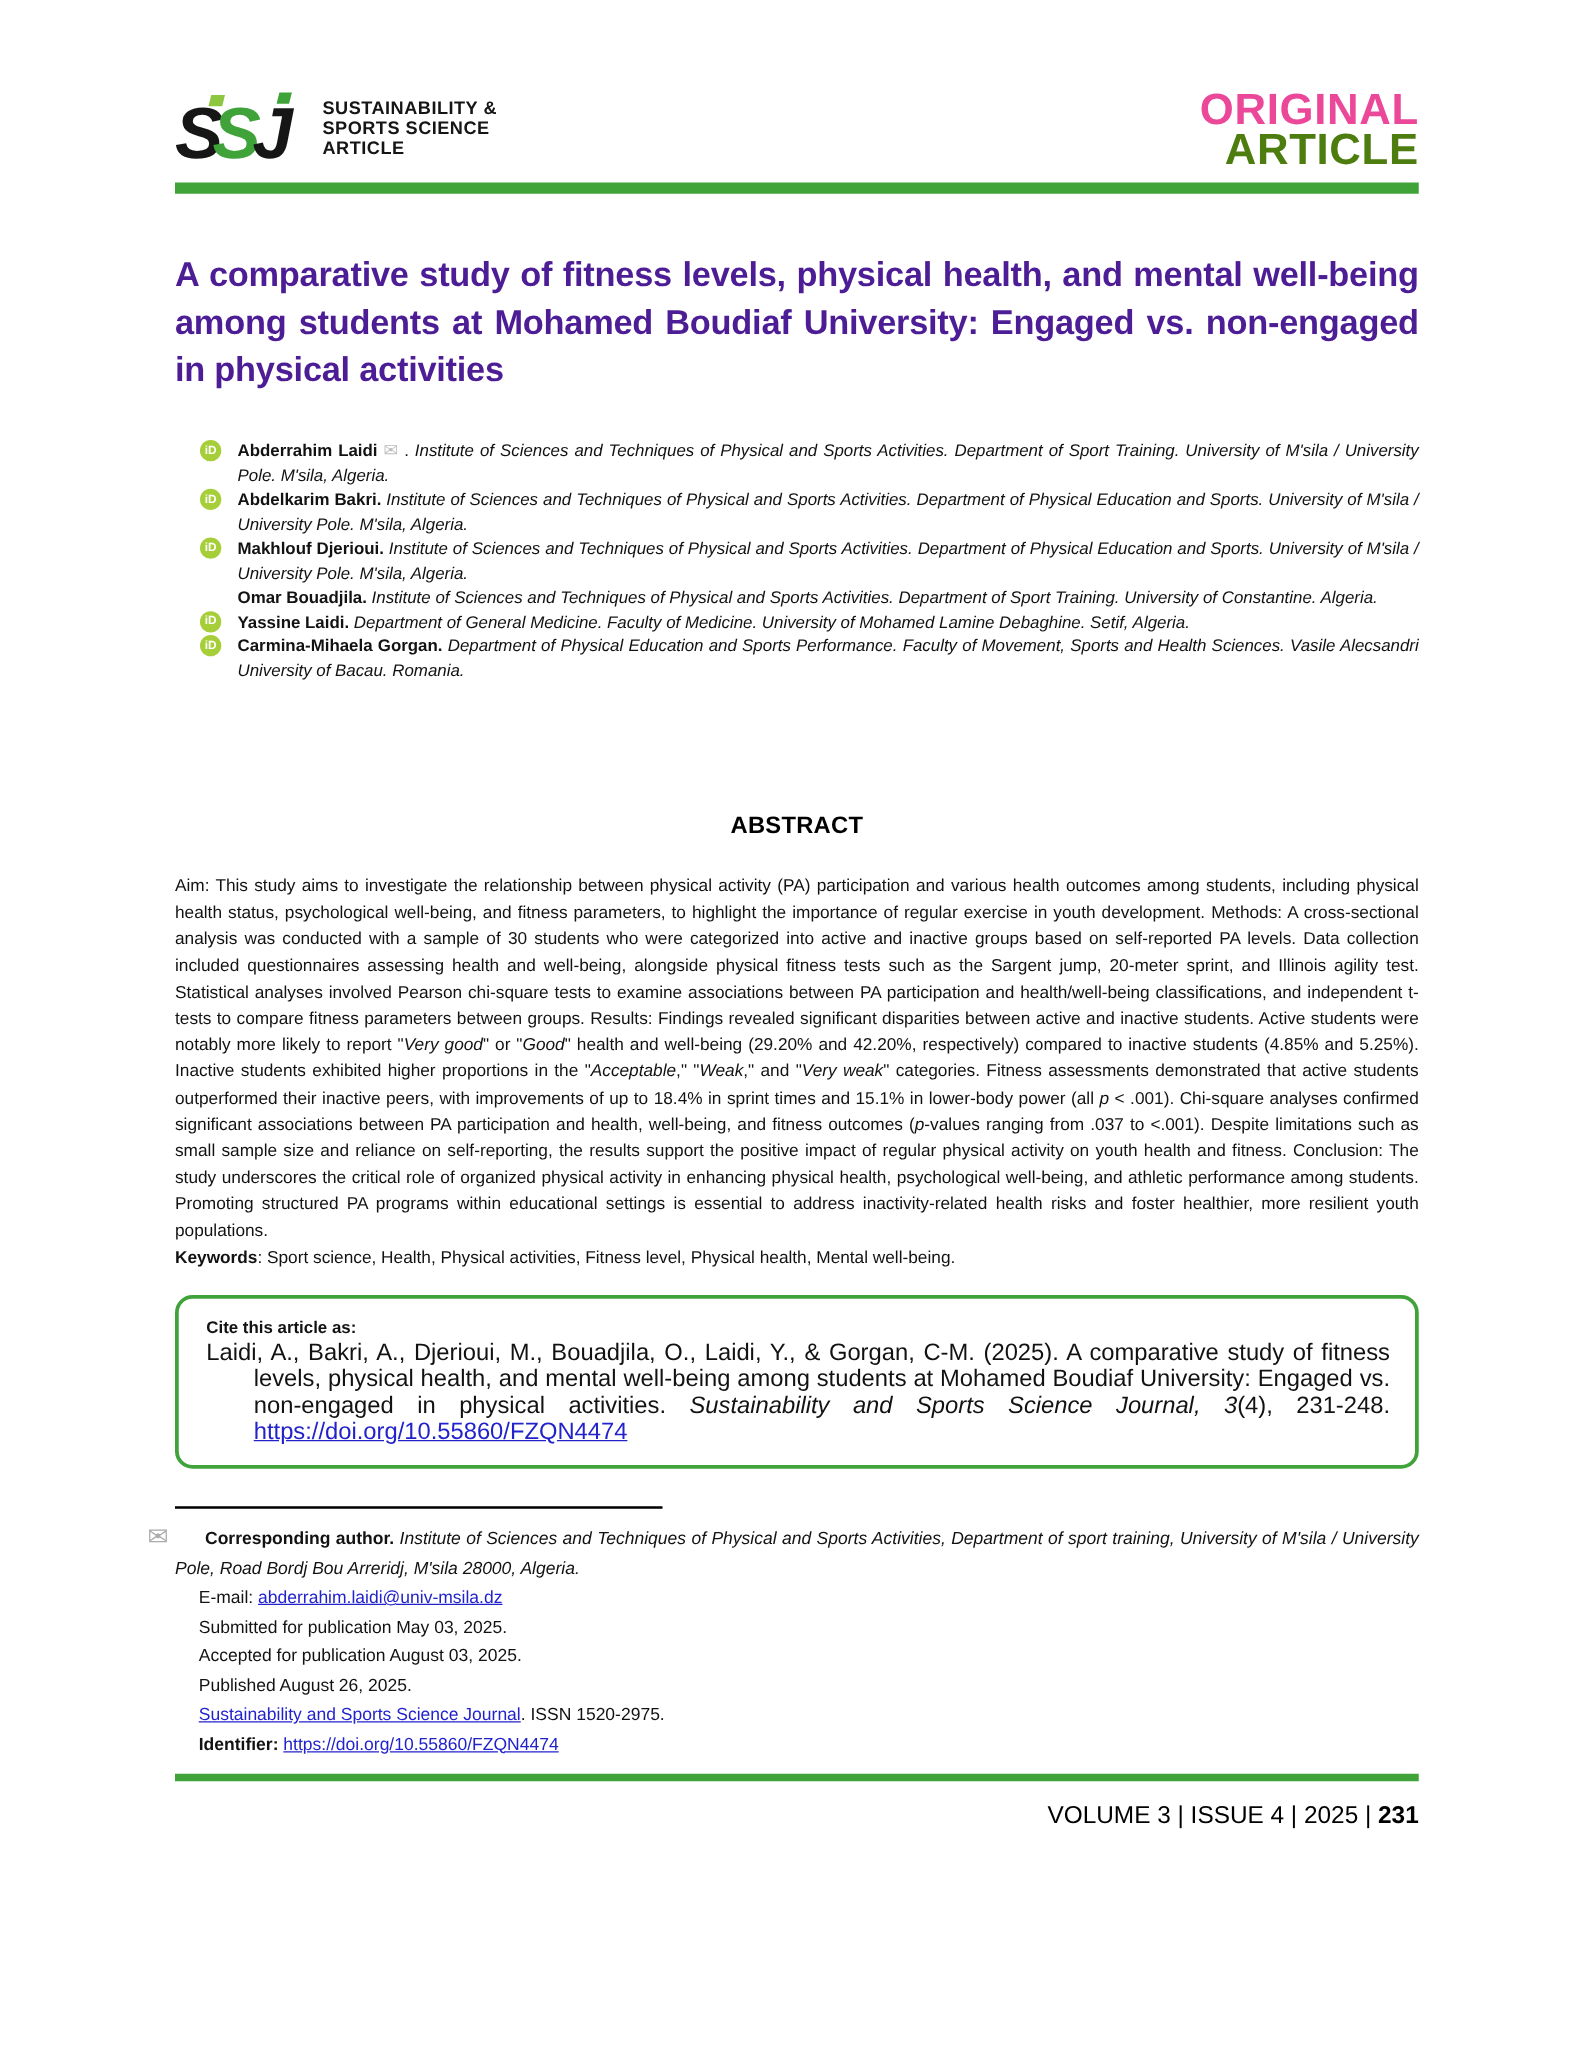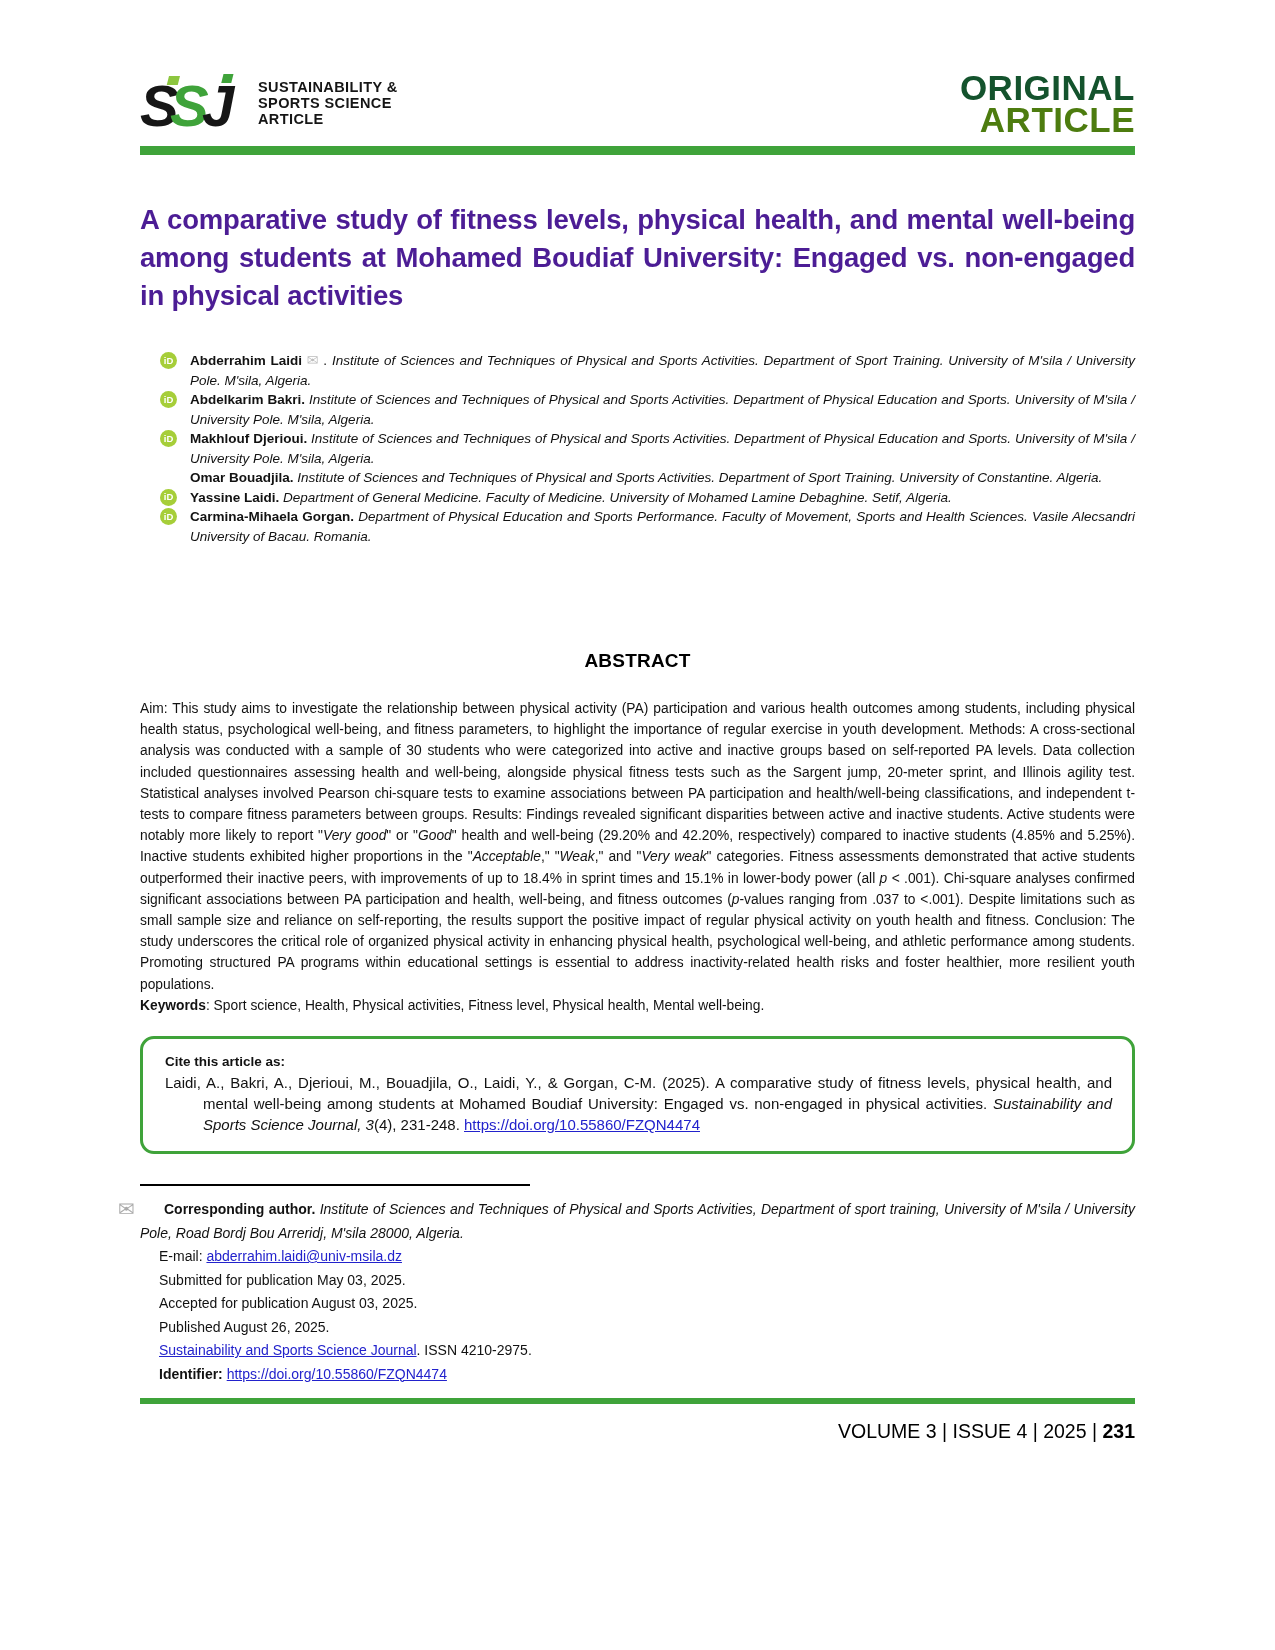--- a/index.html
+++ b/index.html
@@ -8,21 +8,21 @@
     font-family:"Liberation Sans", sans-serif; color:#121212; background:#fff;
   }
   .content { width:995px; margin-left:140px; }
 
   
   .header-row { display:flex; justify-content:space-between; align-items:flex-start; padding-top:72px; }
   .logo-wrap { display:flex; align-items:flex-start; gap:10px; }
   .logo-mark svg { display:block; }
   .logo-text { font-weight:bold; font-size:14.5px; line-height:16px; letter-spacing:0.4px; padding-top:7px; color:#151515; }
   .badge { text-align:right; font-weight:bold; font-size:35px; line-height:32px; letter-spacing:0.5px; }
-  .badge .l1 { color:#14532d; display:block; }
+  .badge .l1 { color:#ec4899; display:block; }
   .badge .l2 { color:#4d7c0f; display:block; }
   .green-bar { height:9px; background:#3FA33A; margin-top:8px; }
 
   
   .title { margin-top:46px; font-size:27.5px; line-height:38px; font-weight:bold; color:#4c1d95; text-align:justify; letter-spacing:-0.2px; }
 
   
   .authors { margin-top:36px; }
   .author-row { position:relative; padding-left:50px; font-size:13.5px; line-height:19.5px; text-align:justify; }
   .orcid {
@@ -33,21 +33,21 @@
   .inline-icon { color:#bdbdbd; font-size:14px; }
 
   
   .abstract-heading { margin-top:104px; text-align:center; font-weight:bold; font-size:19px; letter-spacing:0.2px; color:#000; }
   .abstract-body { margin-top:26px; font-size:13.8px; line-height:21.2px; text-align:justify; }
   .keywords { font-size:13.8px; line-height:21.2px; text-align:justify; }
 
   
   .cite-box { margin-top:20px; border:3px solid #3FA33A; border-radius:14px; padding:12px 20px 16px 22px; }
   .cite-label { font-weight:bold; font-size:13.5px; line-height:21px; }
-  .cite-citation { font-size:15px; line-height:21px; text-align:justify; padding-left:38px; text-indent:-38px; }
+  .cite-citation { font-size:19px; line-height:21px; text-align:justify; padding-left:38px; text-indent:-38px; }
 
   
   .separator { margin-top:30px; width:390px; border-top:2.5px solid #000; }
   .correspondence { margin-top:12px; position:relative; font-size:14px; line-height:23.5px; }
   .env-big { position:absolute; left:-22px; top:0px; font-size:20px; color:#ababab; font-style:normal; }
   .corr-para { text-align:justify; text-indent:24px; }
   .corr-lines { margin-left:19px; }
 
   
   .bottom-bar { height:6px; background:#3FA33A; margin-top:12px; }
@@ -127,21 +127,21 @@
 
     <div class="separator"></div>
     <div class="correspondence">
       <span class="env-big">✉</span>
       <div class="corr-para"><span class="b">Corresponding author. </span><span class="i">Institute of Sciences and Techniques of Physical and Sports Activities, Department of sport training, University of M'sila / University Pole, Road Bordj Bou Arreridj, M'sila 28000, Algeria.</span></div>
       <div class="corr-lines">
         <div><span>E-mail: </span><a class="lnk" href="#">abderrahim.laidi@univ-msila.dz</a></div>
         <div><span>Submitted for publication May 03, 2025.</span></div>
         <div><span>Accepted for publication August 03, 2025.</span></div>
         <div><span>Published August 26, 2025.</span></div>
-        <div><a class="lnk" href="#">Sustainability and Sports Science Journal</a><span>. ISSN 4210-2975.</span></div>
+        <div><a class="lnk" href="#">Sustainability and Sports Science Journal</a><span>. ISSN 1520-2975.</span></div>
         <div><span class="b">Identifier: </span><a class="lnk" href="#">https://doi.org/10.55860/FZQN4474</a></div>
       </div>
     </div>
 
     <div class="bottom-bar"></div>
     <div class="footer">
       <span><span>VOLUME 3 | ISSUE 4 | 2025 |  </span><span class="b">231</span></span>
     </div>
 
   </div>

